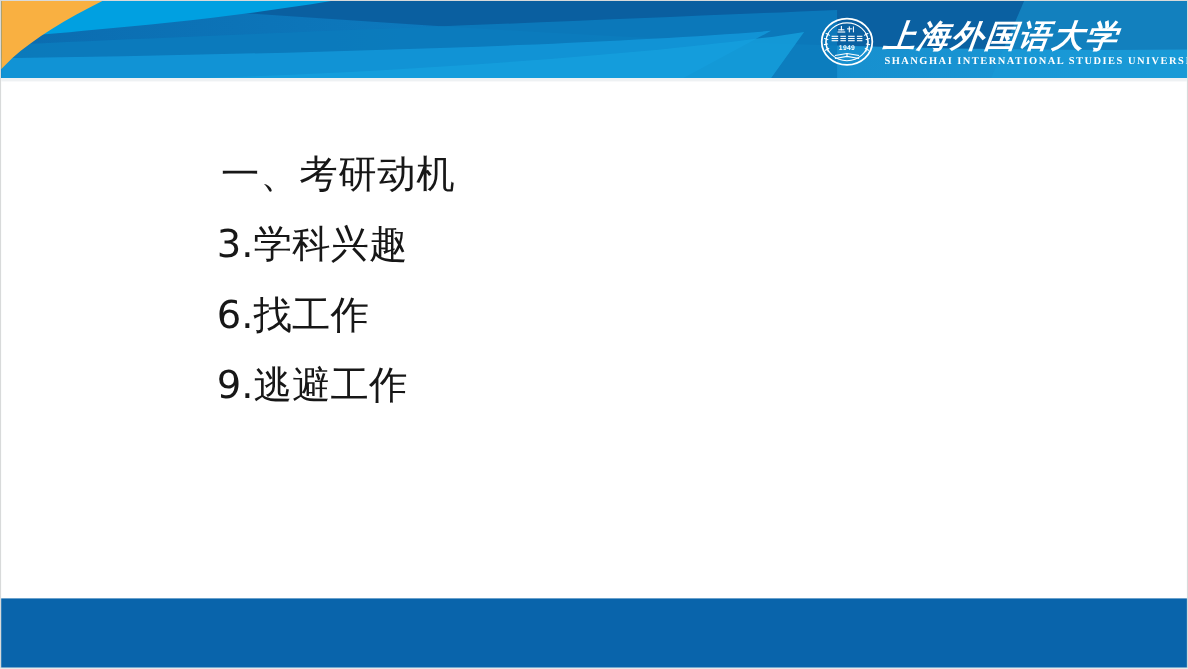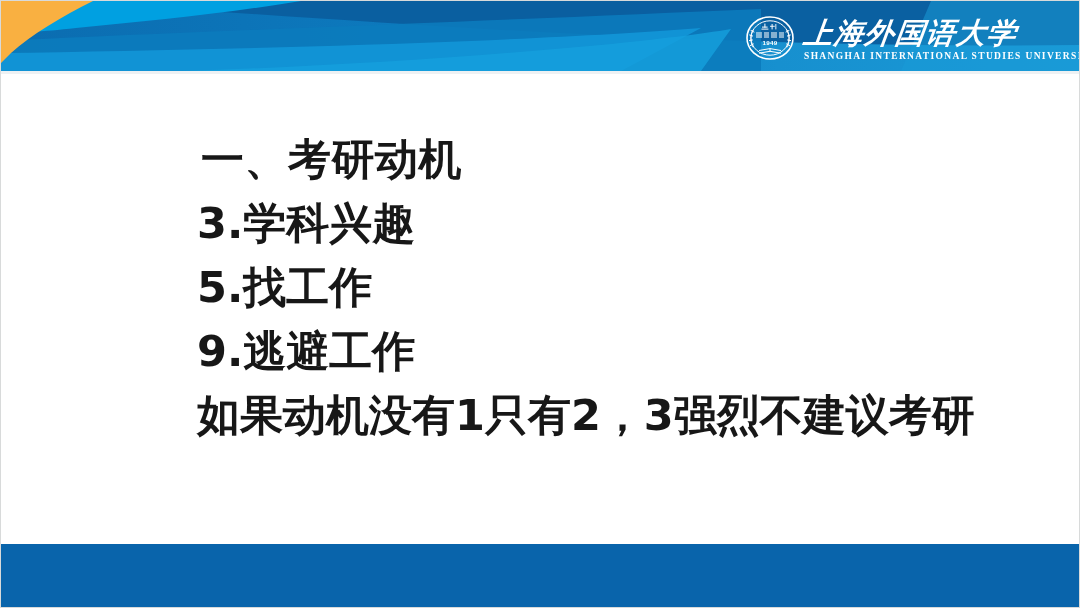--- a/index.html
+++ b/index.html
@@ -98,23 +98,23 @@
   
   .body-area {
     position: absolute;
     left: 196px;
     top: 126px;
     width: 830px;
   }
   .body-line {
     color: #171717;
     font-family: "DejaVu Sans", "Liberation Sans", sans-serif;
-    font-size: 43px;
+    font-size: 35px;
     line-height: 64px;
-    font-weight: 700;
+    font-weight: 400;
     white-space: nowrap;
   }
   .body-line.heading {
     padding-left: 4px;
     letter-spacing: 0.5px;
   }
 
   
   .footer-band {
     position: absolute;
@@ -216,20 +216,19 @@
 
     <div class="wordmark-stack">
       <div class="wordmark-cn">上海外国语大学</div>
       <div class="wordmark-en">SHANGHAI INTERNATIONAL STUDIES UNIVERSITY</div>
     </div>
   </div>
 
   <div class="body-area">
     <div class="body-line heading">一、考研动机</div>
     <div class="body-line">3.学科兴趣</div>
-    <div class="body-line">5.找工作</div>
+    <div class="body-line">6.找工作</div>
     <div class="body-line">9.逃避工作</div>
-    <div class="body-line">如果动机没有1只有2，3强烈不建议考研</div>
   </div>
 
   <div class="footer-band"></div>
 
 </div>
 
 </body></html>

